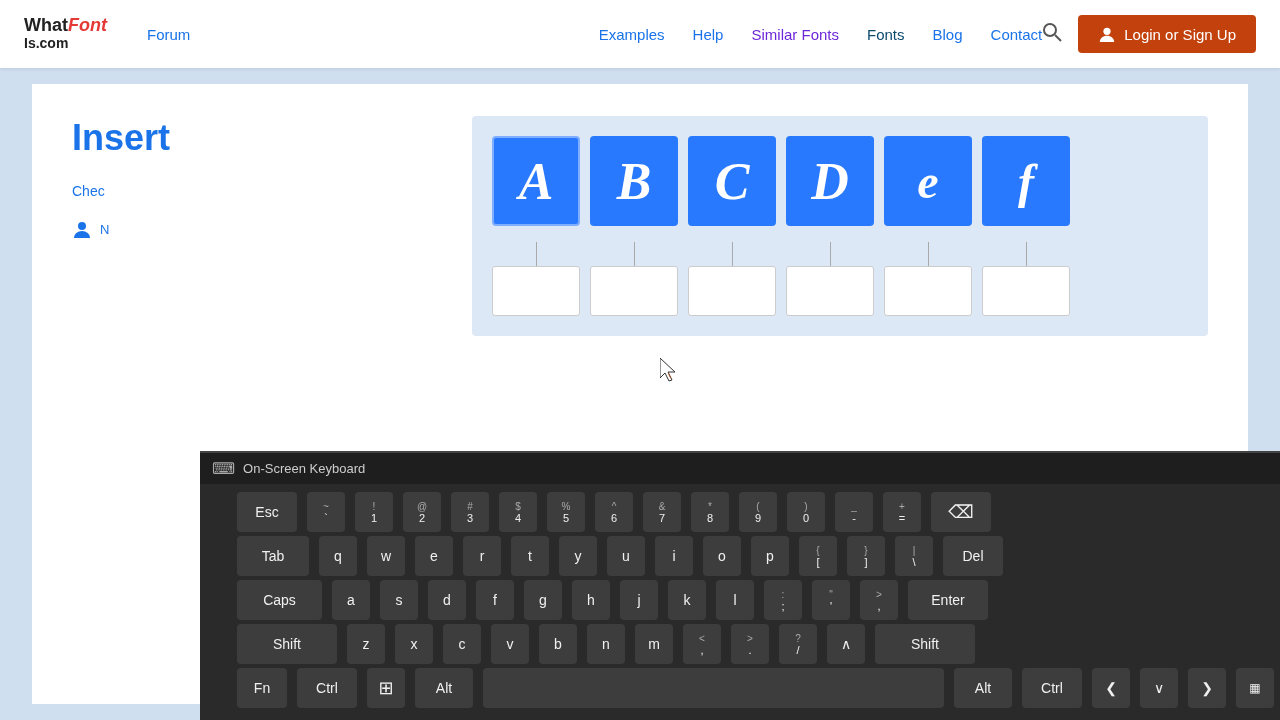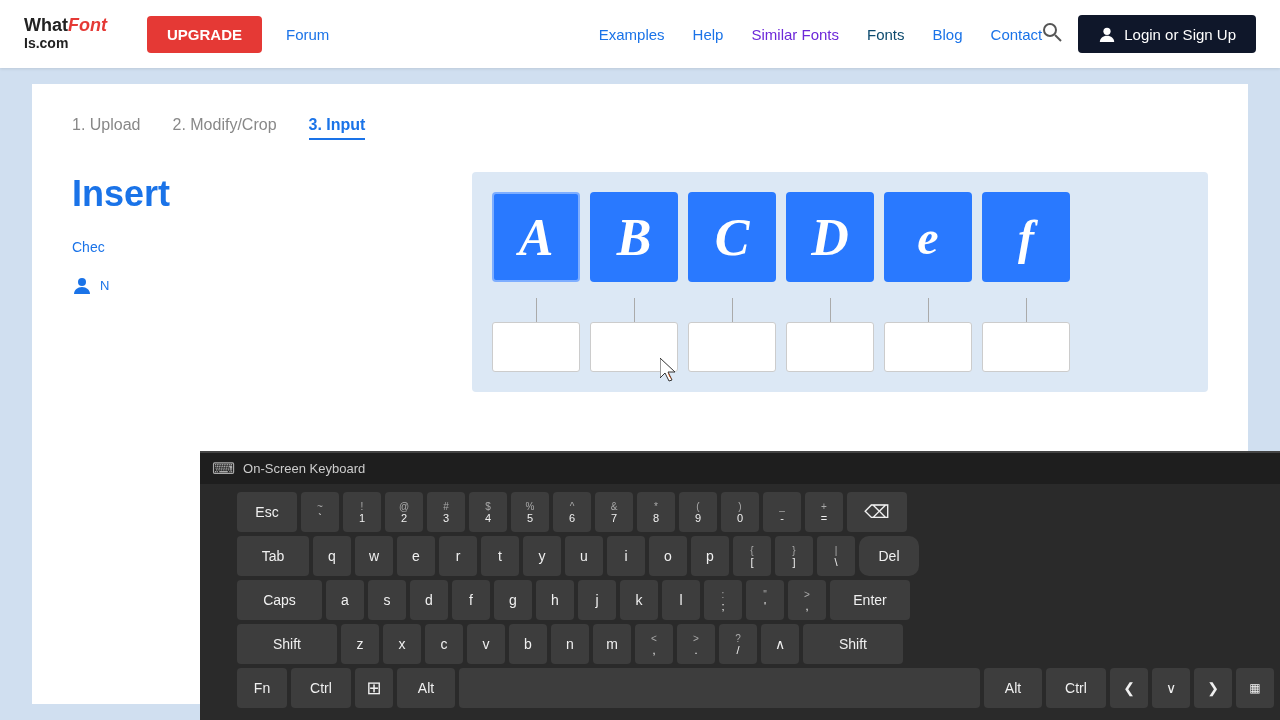--- a/index.html
+++ b/index.html
@@ -50,21 +50,21 @@
       gap: 16px;
     }
     .search-icon-btn {
       background: none;
       border: none;
       cursor: pointer;
       font-size: 20px;
       color: #555;
     }
     .login-btn {
-      background: #0f172a;
+      background: #c2410c;
       color: white;
       border: none;
       padding: 10px 20px;
       font-size: 15px;
       font-weight: 500;
       border-radius: 4px;
       cursor: pointer;
       display: flex;
       align-items: center;
       gap: 8px;
@@ -226,21 +226,21 @@
     }
     .keyboard-titlebar-icon {
       font-size: 16px;
       color: #aaa;
     }
     .keyboard-body {
       padding: 8px 6px;
     }
     .kb-row {
       display: flex;
-      gap: 4px;
+      gap: 10px;
       margin-bottom: 4px;
       align-items: flex-end;
       padding-left: 31px;
     }
     .kb-key {
       background: #3d3d3d;
       color: #f0f0f0;
       border: none;
       border-radius: 4px;
       padding: 0;
@@ -254,41 +254,40 @@
       flex-shrink: 0;
       position: relative;
     }
     .kb-key.wide-1 { min-width: 60px; }
     .kb-key.wide-tab { min-width: 72px; }
     .kb-key.wide-caps { min-width: 85px; }
     .kb-key.wide-shift { min-width: 100px; }
     .kb-key.wide-shift-r { min-width: 100px; }
     .kb-key.wide-enter { min-width: 80px; }
     .kb-key.wide-space { flex: 1; }
-    .kb-key.wide-del { min-width: 60px; border-radius: 10px; }
+    .kb-key.wide-del { min-width: 60px; }
     .kb-key.wide-fn { min-width: 50px; }
     .kb-key.wide-ctrl { min-width: 60px; }
     .kb-key.wide-alt { min-width: 58px; }
     .kb-key.wide-alt-r { min-width: 58px; }
     .kb-key.wide-ctrl-r { min-width: 60px; }
     .kb-key.wide-backspace { min-width: 60px; }
     .kb-key.icon-key { font-size: 18px; }
   </style>
 </head>
 <body>
 
 <div class="header">
   <div class="logo">
     <div style="display:flex; flex-direction:column; line-height:1.1;">
       <span style="font-size:18px; font-weight:bold; color:#222;">What<span style="color:#e53935;font-style:italic;">Font</span></span>
       <span style="font-size:14px; font-weight:bold; color:#222;">Is.com</span>
     </div>
   </div>
 
-  <button class="upgrade-btn">UPGRADE</button>
 
   <nav class="nav">
     <a href="#" class="nav">Forum</a>
     <a href="#" style="color:#1a73e8; text-decoration:none; font-size:15px; font-weight:500;">Examples</a>
     <a href="#" style="color:#1a73e8; text-decoration:none; font-size:15px; font-weight:500;">Help</a>
     <a href="#" style="color:#6d28d9; text-decoration:none; font-size:15px; font-weight:500;">Similar Fonts</a>
     <a href="#" style="color:#0c4a6e; text-decoration:none; font-size:15px; font-weight:500;">Fonts</a>
     <a href="#" style="color:#1a73e8; text-decoration:none; font-size:15px; font-weight:500;">Blog</a>
     <a href="#" style="color:#1a73e8; text-decoration:none; font-size:15px; font-weight:500;">Contact</a>
   </nav>
@@ -307,25 +306,20 @@
       </svg>
       <span>Login or Sign Up</span>
     </button>
   </div>
 </div>
 
 <div class="main-bg">
 
   <div class="card">
 
-    <div class="steps">
-      <a href="#" class="step inactive">1. Upload</a>
-      <a href="#" class="step inactive">2. Modify/Crop</a>
-      <a href="#" class="step active">3. Input</a>
-    </div>
 
     <div class="content-area">
 
       <div class="left-panel">
         <div class="insert-title">
           <div>Insert</div>
         </div>
 
         <div style="color: #1a73e8; font-size:14px; margin-top: 24px;">Chec</div>
         <div style="margin-top:20px; display:flex; align-items:center; gap:8px;">

